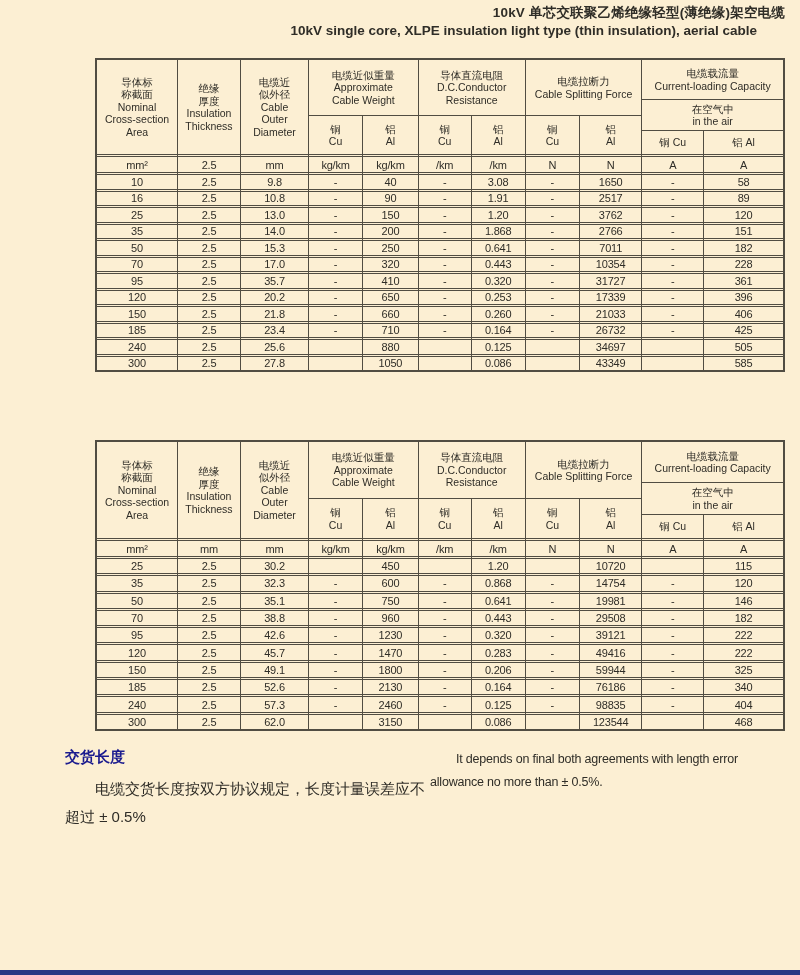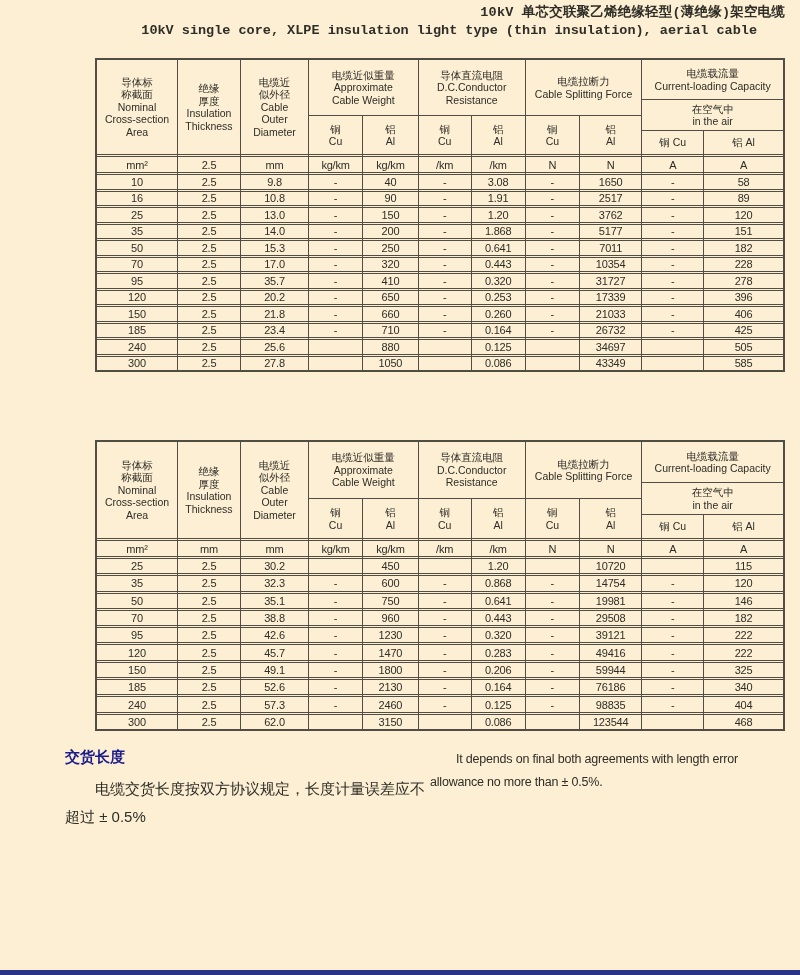--- a/index.html
+++ b/index.html
@@ -72,21 +72,21 @@
   .foot-en{position:absolute;left:430px;top:748px;width:362px;}
   .foot-en .hd{color:var(--navy);font-weight:700;font-size:14px;letter-spacing:.5px;margin-bottom:9px;}
   .foot-en .bd{font-size:12.5px;line-height:23px;text-indent:26px;letter-spacing:-.2px;}
   .bottom-bar{position:absolute;left:0;right:0;bottom:0;height:5px;background:#293584;}
 </style>
 </head>
 <body>
 
 <div class="page">
 
-  <div class="tblock" style="top:4px;font-family:Liberation Mono, monospace;">
+  <div class="tblock" style="top:4px;">
     <div class="zh">10kV 单芯交联聚乙烯绝缘轻型(薄绝缘)架空电缆</div>
     <div class="en">10kV  single core, XLPE insulation light type (thin insulation), aerial cable</div>
   </div>
 
   <div class="ctable t1">
     <div class="cell hc p-a">导体标
 称截面
 Nominal
 Cross-section
 Area</div>
@@ -170,21 +170,21 @@
       <div class="cell dcell" style="grid-area: 8 / 10;">-</div>
       <div class="cell dcell noR" style="grid-area: 8 / 11;">120</div>
       <div class="cell dcell" style="grid-area: 9 / 1;">35</div>
       <div class="cell dcell" style="grid-area: 9 / 2;">2.5</div>
       <div class="cell dcell" style="grid-area: 9 / 3;">14.0</div>
       <div class="cell dcell" style="grid-area: 9 / 4;">-</div>
       <div class="cell dcell" style="grid-area: 9 / 5;">200</div>
       <div class="cell dcell" style="grid-area: 9 / 6;">-</div>
       <div class="cell dcell" style="grid-area: 9 / 7;">1.868</div>
       <div class="cell dcell" style="grid-area: 9 / 8;">-</div>
-      <div class="cell dcell" style="grid-area: 9 / 9;">5177</div>
+      <div class="cell dcell" style="grid-area: 9 / 9;">2766</div>
       <div class="cell dcell" style="grid-area: 9 / 10;">-</div>
       <div class="cell dcell noR" style="grid-area: 9 / 11;">151</div>
       <div class="cell dcell" style="grid-area: 10 / 1;">50</div>
       <div class="cell dcell" style="grid-area: 10 / 2;">2.5</div>
       <div class="cell dcell" style="grid-area: 10 / 3;">15.3</div>
       <div class="cell dcell" style="grid-area: 10 / 4;">-</div>
       <div class="cell dcell" style="grid-area: 10 / 5;">250</div>
       <div class="cell dcell" style="grid-area: 10 / 6;">-</div>
       <div class="cell dcell" style="grid-area: 10 / 7;">0.641</div>
       <div class="cell dcell" style="grid-area: 10 / 8;">-</div>
@@ -205,21 +205,21 @@
       <div class="cell dcell" style="grid-area: 12 / 1;">95</div>
       <div class="cell dcell" style="grid-area: 12 / 2;">2.5</div>
       <div class="cell dcell" style="grid-area: 12 / 3;">35.7</div>
       <div class="cell dcell" style="grid-area: 12 / 4;">-</div>
       <div class="cell dcell" style="grid-area: 12 / 5;">410</div>
       <div class="cell dcell" style="grid-area: 12 / 6;">-</div>
       <div class="cell dcell" style="grid-area: 12 / 7;">0.320</div>
       <div class="cell dcell" style="grid-area: 12 / 8;">-</div>
       <div class="cell dcell" style="grid-area: 12 / 9;">31727</div>
       <div class="cell dcell" style="grid-area: 12 / 10;">-</div>
-      <div class="cell dcell noR" style="grid-area: 12 / 11;">278</div>
+      <div class="cell dcell noR" style="grid-area: 12 / 11;">361</div>
       <div class="cell dcell" style="grid-area: 13 / 1;">120</div>
       <div class="cell dcell" style="grid-area: 13 / 2;">2.5</div>
       <div class="cell dcell" style="grid-area: 13 / 3;">20.2</div>
       <div class="cell dcell" style="grid-area: 13 / 4;">-</div>
       <div class="cell dcell" style="grid-area: 13 / 5;">650</div>
       <div class="cell dcell" style="grid-area: 13 / 6;">-</div>
       <div class="cell dcell" style="grid-area: 13 / 7;">0.253</div>
       <div class="cell dcell" style="grid-area: 13 / 8;">-</div>
       <div class="cell dcell" style="grid-area: 13 / 9;">17339</div>
       <div class="cell dcell" style="grid-area: 13 / 10;">-</div>

